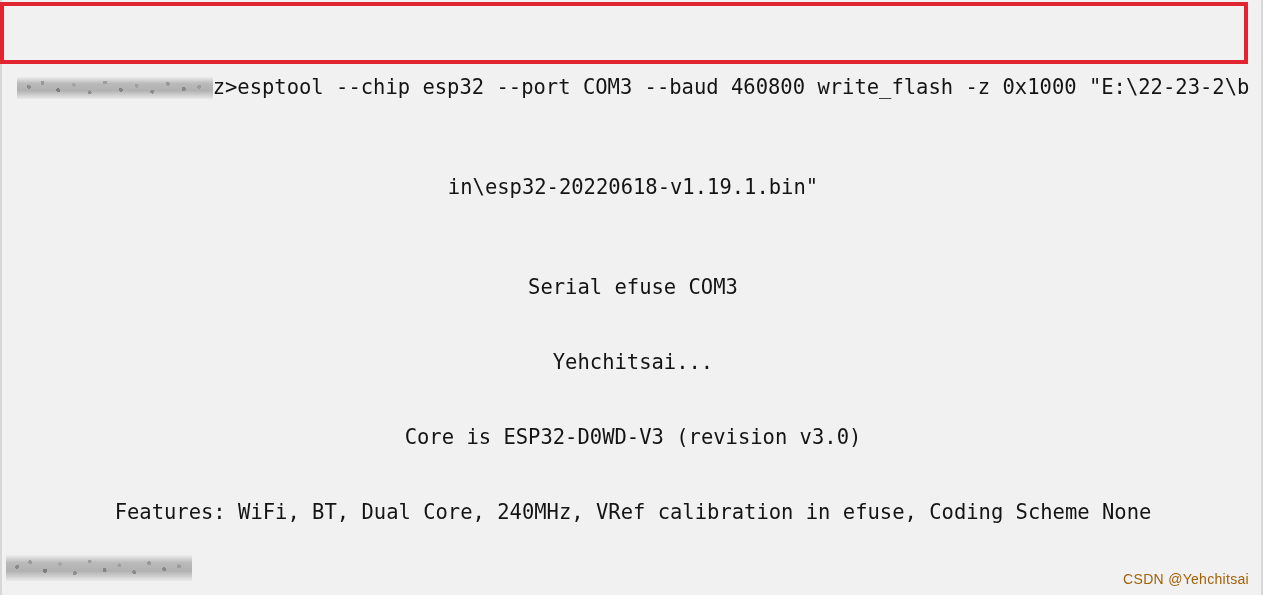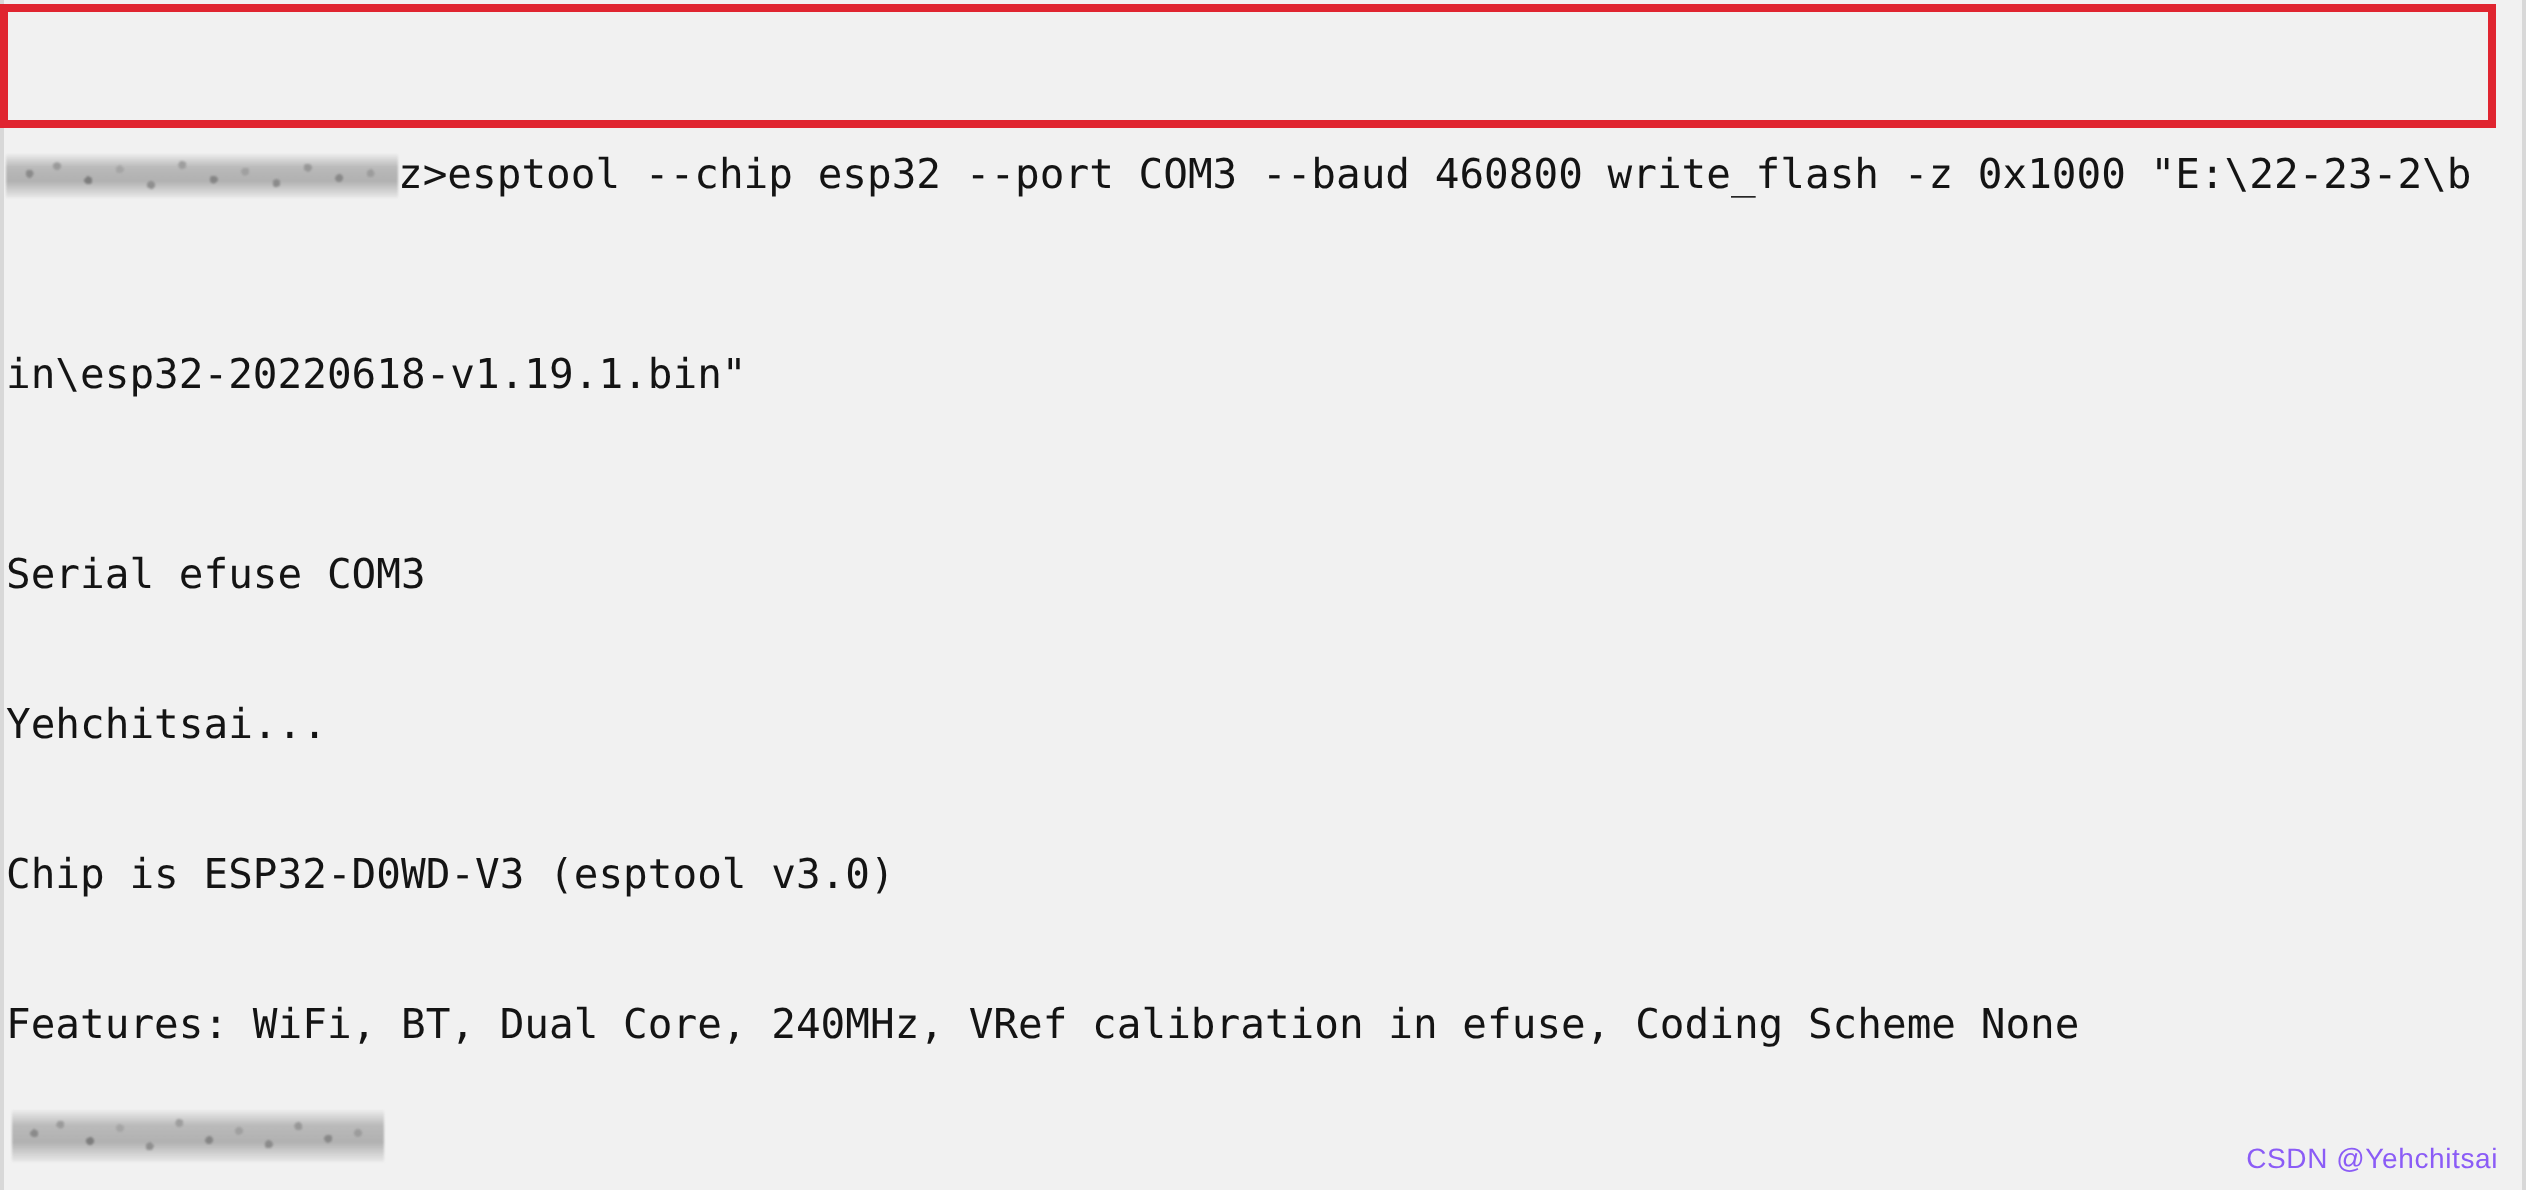--- a/index.html
+++ b/index.html
@@ -54,20 +54,21 @@
     color: #141414;
     white-space: pre;
     letter-spacing: 0px;
   }
 
   .line {
     height: 25px;
     padding-left: 3px;
     white-space: pre;
     font-family: "DejaVu Sans Mono", "Liberation Mono", monospace;
+    text-align: center;
   }
 
   
   .highlight-box {
     position: absolute;
     left: 0px;
     top: 2px;
     width: 1248px;
     height: 62px;
     border: 4px solid #e02530;
@@ -108,42 +109,42 @@
     width: 186px;
     height: 26px;
   }
 
   .watermark {
     position: absolute;
     right: 14px;
     bottom: 8px;
     font-family: "Liberation Sans", sans-serif;
     font-size: 14px;
-    color: #8b5cf6;
+    color: #a16207;
     letter-spacing: 0.3px;
     user-select: none;
   }
 </style>
 </head>
 <body>
 
 <div class="console-window">
 
   <div class="window-edge-left"></div>
   <div class="window-edge-right"></div>
 
   <div class="console-output">
 
     <div class="line"><span class="redaction prompt-path"></span><span>z&gt;esptool --chip esp32 --port COM3 --baud 460800 write_flash -z 0x1000 "E:\22-23-2\b</span></div>
 
     <div class="line">in\esp32-20220618-v1.19.1.bin"</div>
 
     <div class="line">Serial efuse COM3</div>
     <div class="line">Yehchitsai...</div>
-    <div class="line">Chip is ESP32-D0WD-V3 (esptool v3.0)</div>
+    <div class="line">Core is ESP32-D0WD-V3 (revision v3.0)</div>
     <div class="line">Features: WiFi, BT, Dual Core, 240MHz, VRef calibration in efuse, Coding Scheme None</div>
     
     
     
     
     
     
     
     
     

